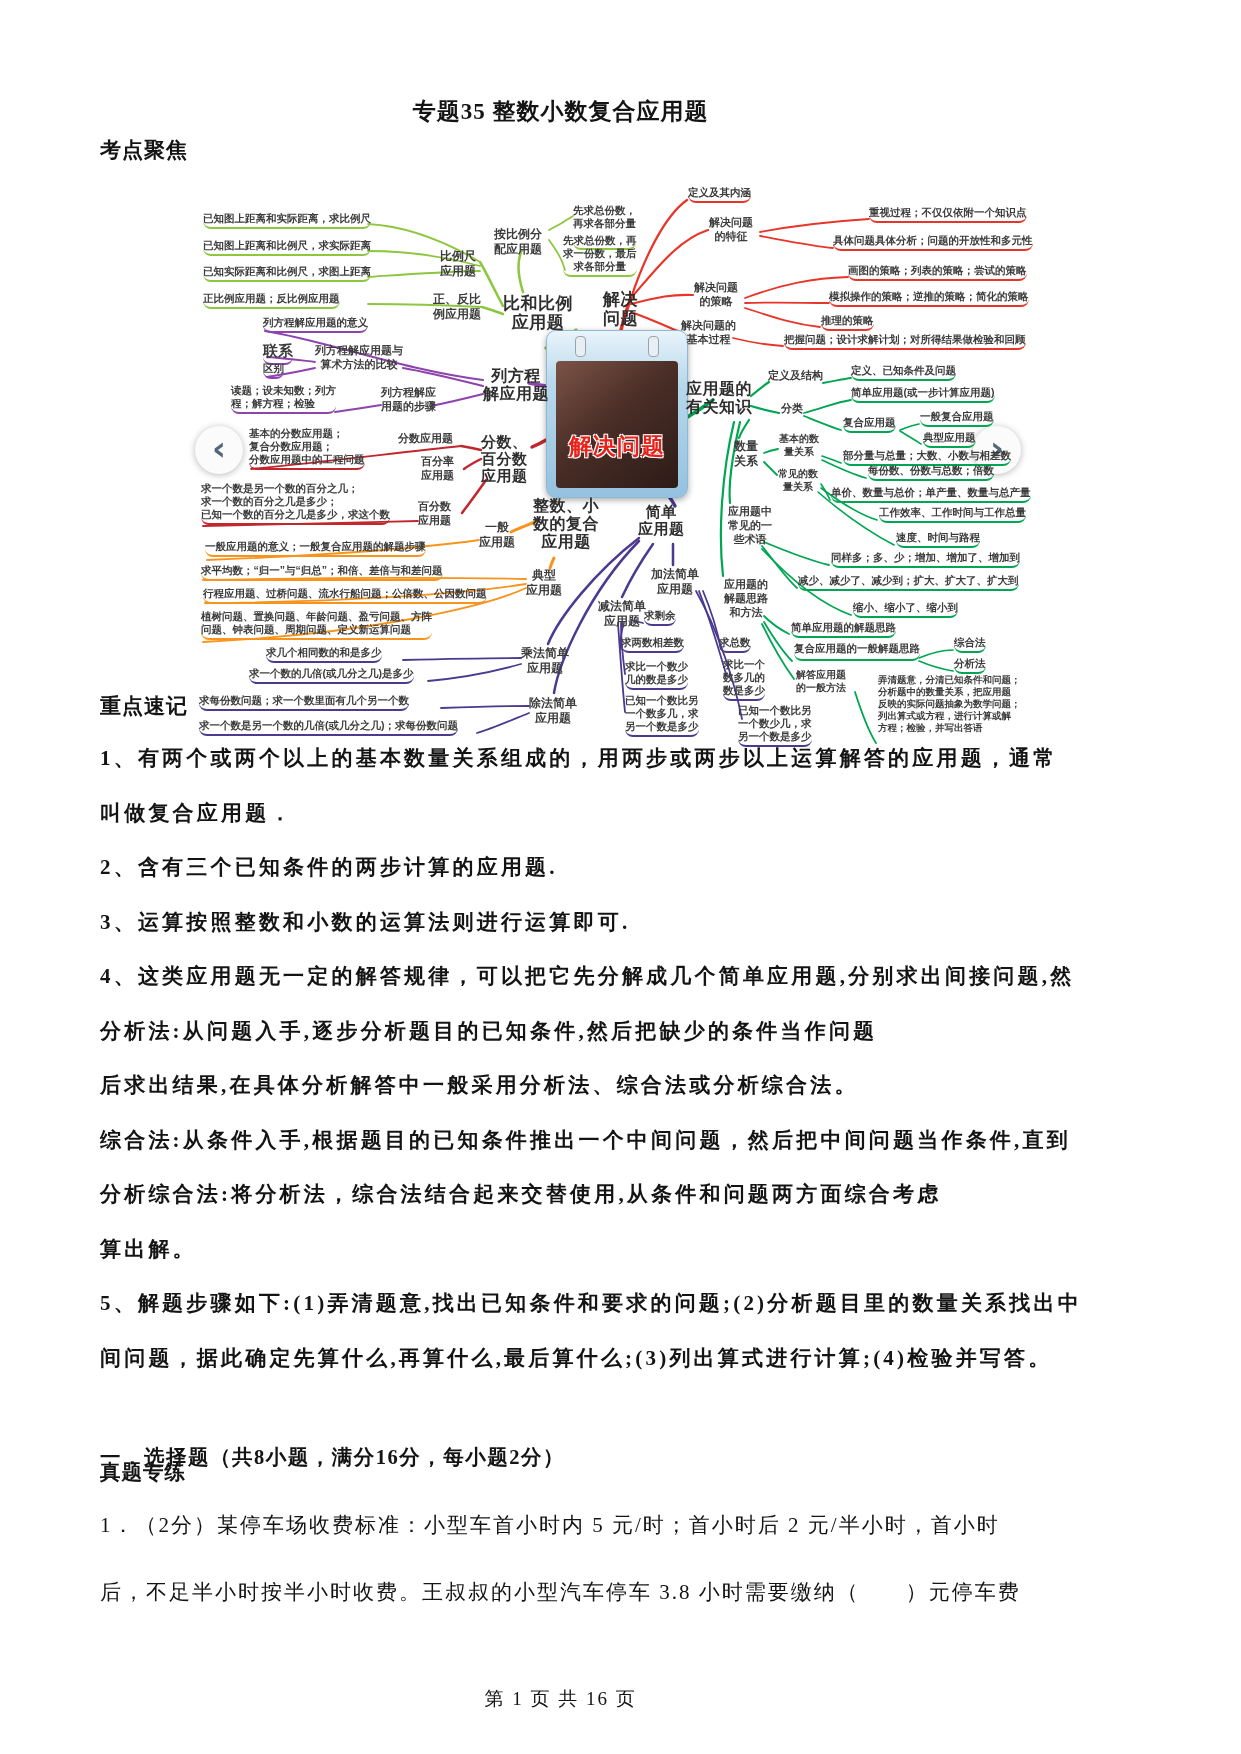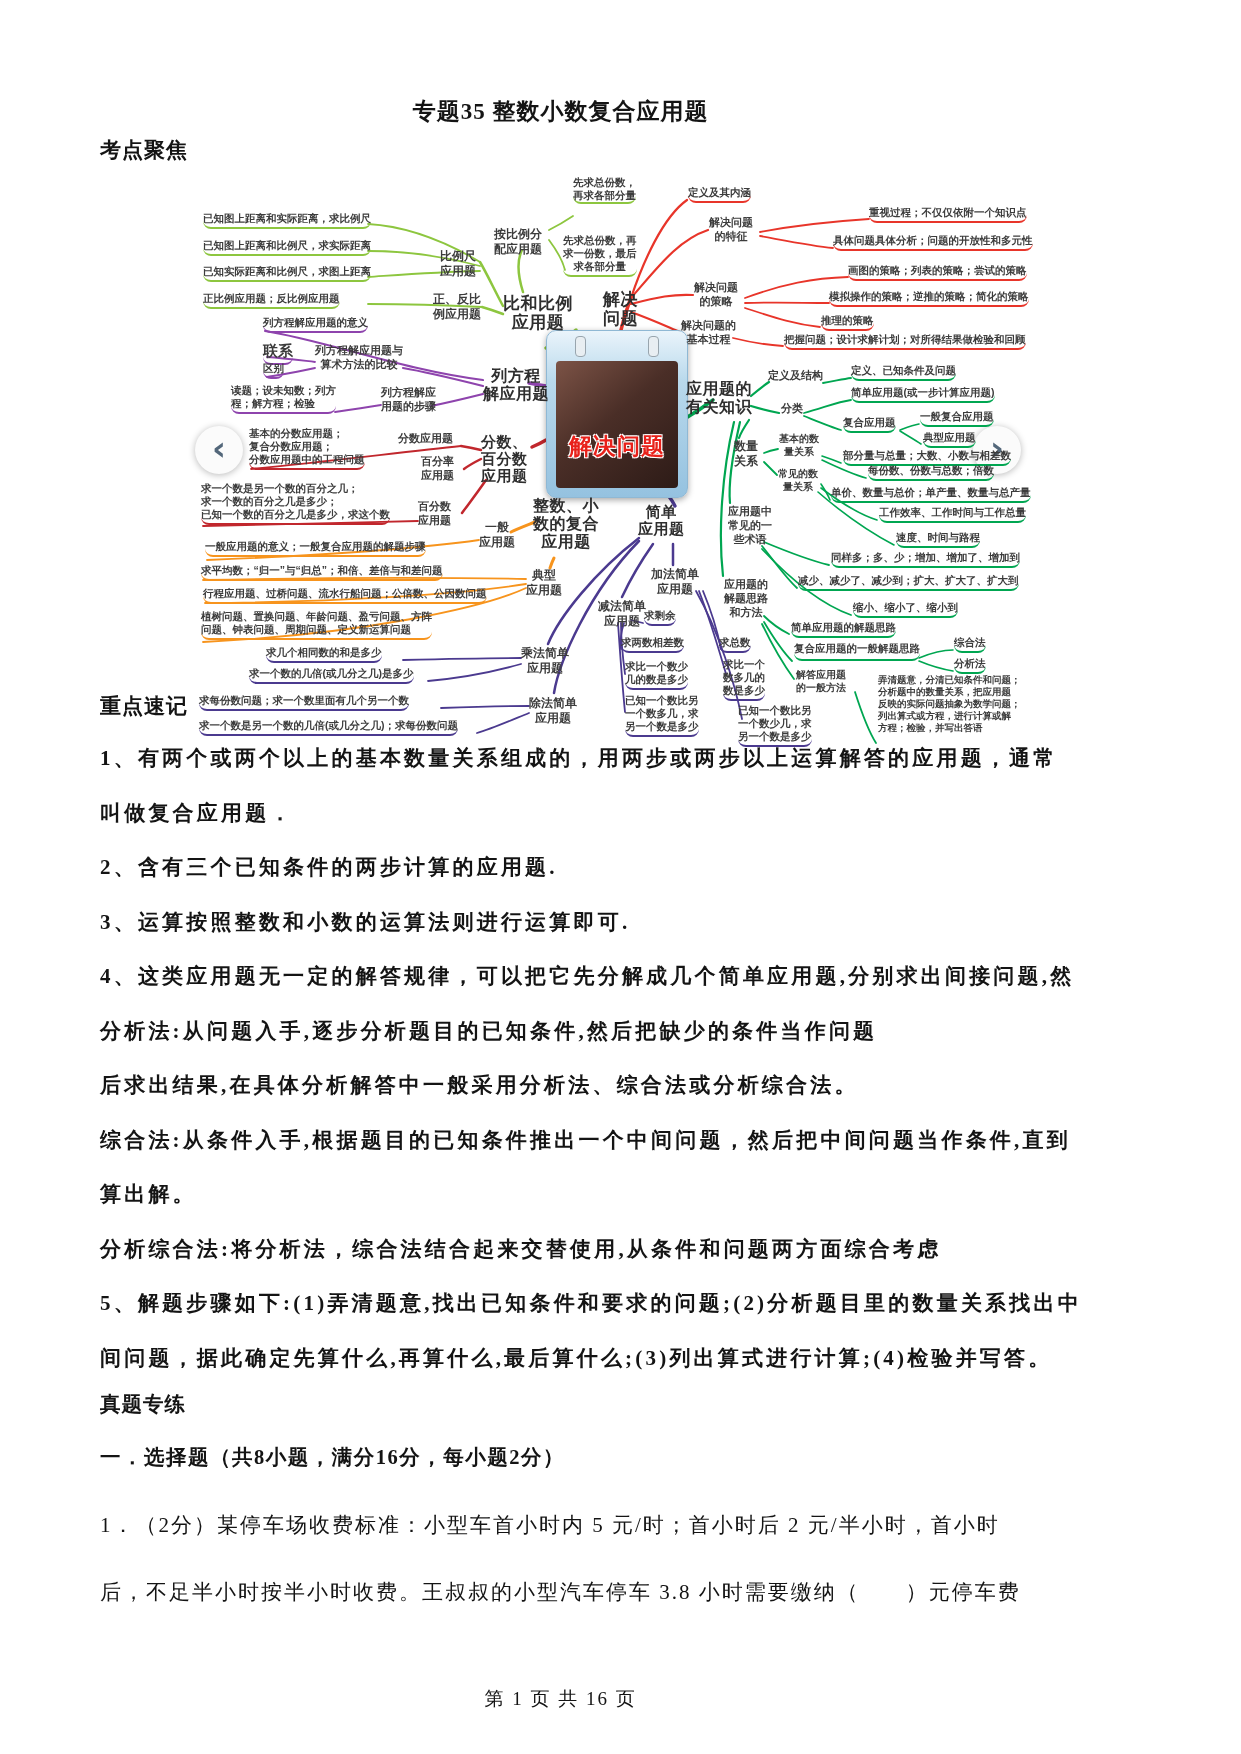--- a/index.html
+++ b/index.html
@@ -3,21 +3,21 @@
 <meta charset="utf-8">
 <style>
   html,body{margin:0;padding:0;background:#e8e8e8;}
   .page{position:relative;width:1241px;height:1754px;background:#ffffff;margin:0 auto;overflow:hidden;
         font-family:"Liberation Serif","DejaVu Serif",serif;color:#141414;}
   .title{position:absolute;top:96px;left:0;right:120px;text-align:center;
          font-size:23px;font-weight:bold;letter-spacing:1px;}
   .h2{position:absolute;left:100px;font-size:21px;font-weight:bold;letter-spacing:1px;}
   #focus-heading{top:136px;}
   #notes-heading{top:692px;}
-  #practice-heading{top:1390px;font-size:20.5px;}
+  #practice-heading{top:1458px;font-size:20.5px;}
   #choice-heading{top:1443px;font-size:20.5px;letter-spacing:1.5px;}
   #notes-lines{position:absolute;left:100px;top:731px;right:40px;}
   .note-line{font-size:21px;font-weight:bold;line-height:54.5px;letter-spacing:3.2px;white-space:nowrap;}
   #question-lines{position:absolute;left:100px;top:1492px;right:40px;}
   .q-line{font-size:21px;font-weight:normal;line-height:67px;letter-spacing:2px;white-space:nowrap;}
   .footer{position:absolute;top:1686px;left:0;right:120px;text-align:center;font-size:19px;letter-spacing:2px;}
 
   
   #mindmap{position:absolute;left:163px;top:172px;width:995px;height:578px;
            font-family:"Liberation Sans","DejaVu Sans",sans-serif;}
@@ -164,21 +164,21 @@
   <div class="mm-l" style="left: 40px; top: 40px; font-size: 10.5px; border-bottom: 2px solid rgb(141, 198, 63); padding-bottom: 2px; border-radius: 0px 0px 8px 8px;">已知图上距离和实际距离，求比例尺</div>
       <div class="mm-l" style="left: 40px; top: 67px; font-size: 10.5px; border-bottom: 2px solid rgb(141, 198, 63); padding-bottom: 2px; border-radius: 0px 0px 8px 8px;">已知图上距离和比例尺，求实际距离</div>
       <div class="mm-l" style="left: 40px; top: 93px; font-size: 10.5px; border-bottom: 2px solid rgb(141, 198, 63); padding-bottom: 2px; border-radius: 0px 0px 8px 8px;">已知实际距离和比例尺，求图上距离</div>
       <div class="mm-l" style="left: 277px; top: 77px; font-size: 12px; text-align: center;">比例尺
 应用题</div>
       <div class="mm-l" style="left: 40px; top: 120px; font-size: 10.5px; border-bottom: 2px solid rgb(141, 198, 63); padding-bottom: 2px; border-radius: 0px 0px 8px 8px;">正比例应用题；反比例应用题</div>
       <div class="mm-l" style="left: 270px; top: 120px; font-size: 12px; text-align: center;">正、反比
 例应用题</div>
       <div class="mm-l" style="left: 331px; top: 55px; font-size: 12px; text-align: center;">按比例分
 配应用题</div>
-      <div class="mm-l" style="left: 410px; top: 4px; font-size: 10.5px; text-align: center; border-bottom: 2px solid rgb(141, 198, 63); padding-bottom: 0; border-radius: 0px 0px 8px 8px;">先求总份数，
+      <div class="mm-l" style="left: 410px; top: 32px; font-size: 10.5px; text-align: center; border-bottom: 2px solid rgb(141, 198, 63); padding-bottom: 18px; border-radius: 0px 0px 8px 8px;">先求总份数，
 再求各部分量</div>
       <div class="mm-l" style="left: 400px; top: 62px; font-size: 10.5px; text-align: center; border-bottom: 2px solid rgb(141, 198, 63); padding-bottom: 2px; border-radius: 0px 0px 8px 8px;">先求总份数，再
 求一份数，最后
 求各部分量</div>
       <div class="mm-l mm-node" style="left: 340px; top: 122px; font-size: 17px; text-align: center;">比和比例
 应用题</div>
       <div class="mm-l mm-node" style="left: 440px; top: 118px; font-size: 17px; text-align: center;">解决
 问题</div>
       <div class="mm-l" style="left: 525px; top: 14px; font-size: 10.5px; border-bottom: 2px solid rgb(232, 53, 42); padding-bottom: 2px; border-radius: 0px 0px 8px 8px;">定义及其内涵</div>
       <div class="mm-l" style="left: 546px; top: 44px; font-size: 11px; text-align: center;">解决问题
@@ -303,22 +303,22 @@
   <div class="h2" id="notes-heading">重点速记</div>
   <div id="notes-lines">
       <div class="note-line">1、有两个或两个以上的基本数量关系组成的，用两步或两步以上运算解答的应用题，通常</div>
       <div class="note-line">叫做复合应用题．</div>
       <div class="note-line">2、含有三个已知条件的两步计算的应用题.</div>
       <div class="note-line">3、运算按照整数和小数的运算法则进行运算即可.</div>
       <div class="note-line">4、这类应用题无一定的解答规律，可以把它先分解成几个简单应用题,分别求出间接问题,然</div>
       <div class="note-line">分析法:从问题入手,逐步分析题目的已知条件,然后把缺少的条件当作问题</div>
       <div class="note-line">后求出结果,在具体分析解答中一般采用分析法、综合法或分析综合法。</div>
       <div class="note-line">综合法:从条件入手,根据题目的已知条件推出一个中间问题，然后把中间问题当作条件,直到</div>
+      <div class="note-line">分析综合法:将分析法，综合法结合起来交替使用,从条件和问题两方面综合考虑</div>
       <div class="note-line">算出解。</div>
-      <div class="note-line">分析综合法:将分析法，综合法结合起来交替使用,从条件和问题两方面综合考虑</div>
       <div class="note-line">5、解题步骤如下:(1)弄清题意,找出已知条件和要求的问题;(2)分析题目里的数量关系找出中</div>
       <div class="note-line">间问题，据此确定先算什么,再算什么,最后算什么;(3)列出算式进行计算;(4)检验并写答。</div>
     </div>
 
   <div class="h2" id="practice-heading">真题专练</div>
   <div class="h2" id="choice-heading">一．选择题（共8小题，满分16分，每小题2分）</div>
 
   <div id="question-lines">
       <div class="q-line">1．（2分）某停车场收费标准：小型车首小时内 5 元/时；首小时后 2 元/半小时，首小时</div>
       <div class="q-line">后，不足半小时按半小时收费。王叔叔的小型汽车停车 3.8 小时需要缴纳（　　）元停车费</div>

